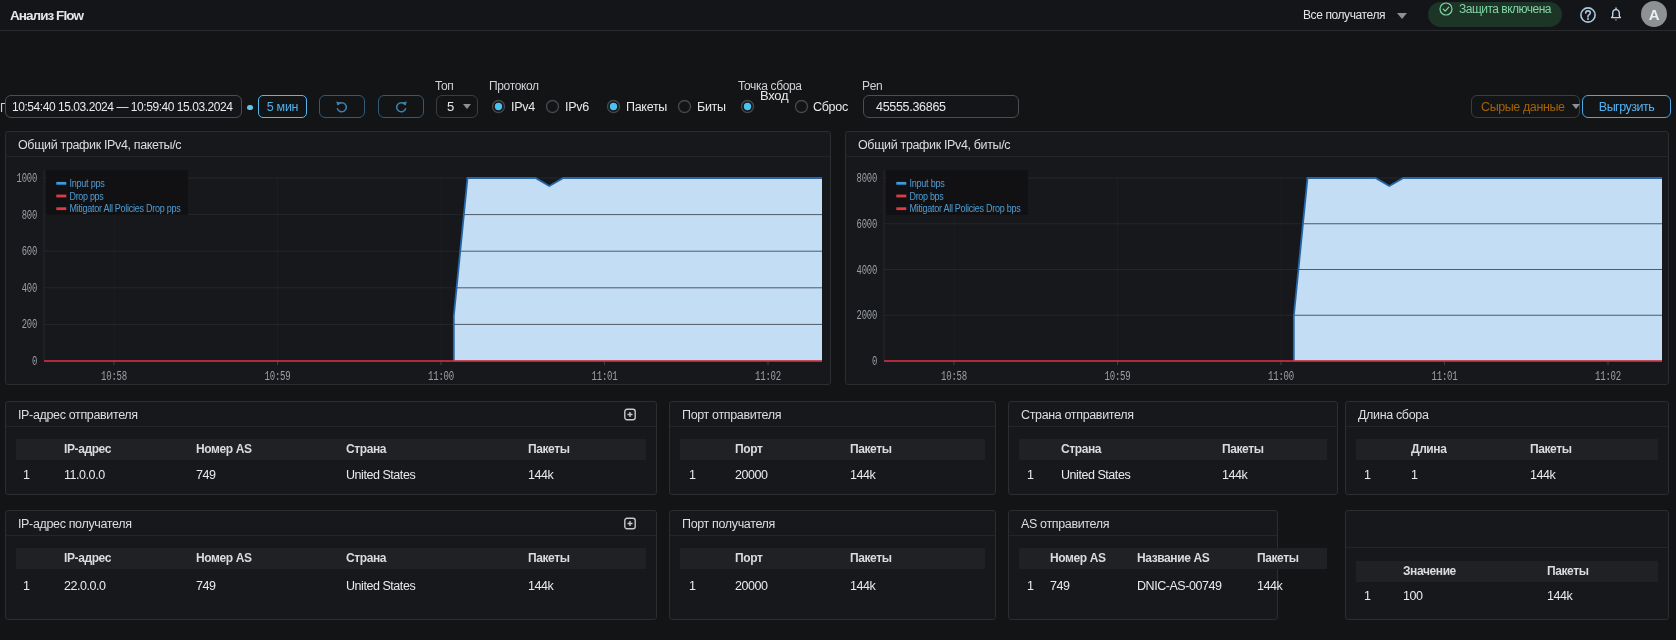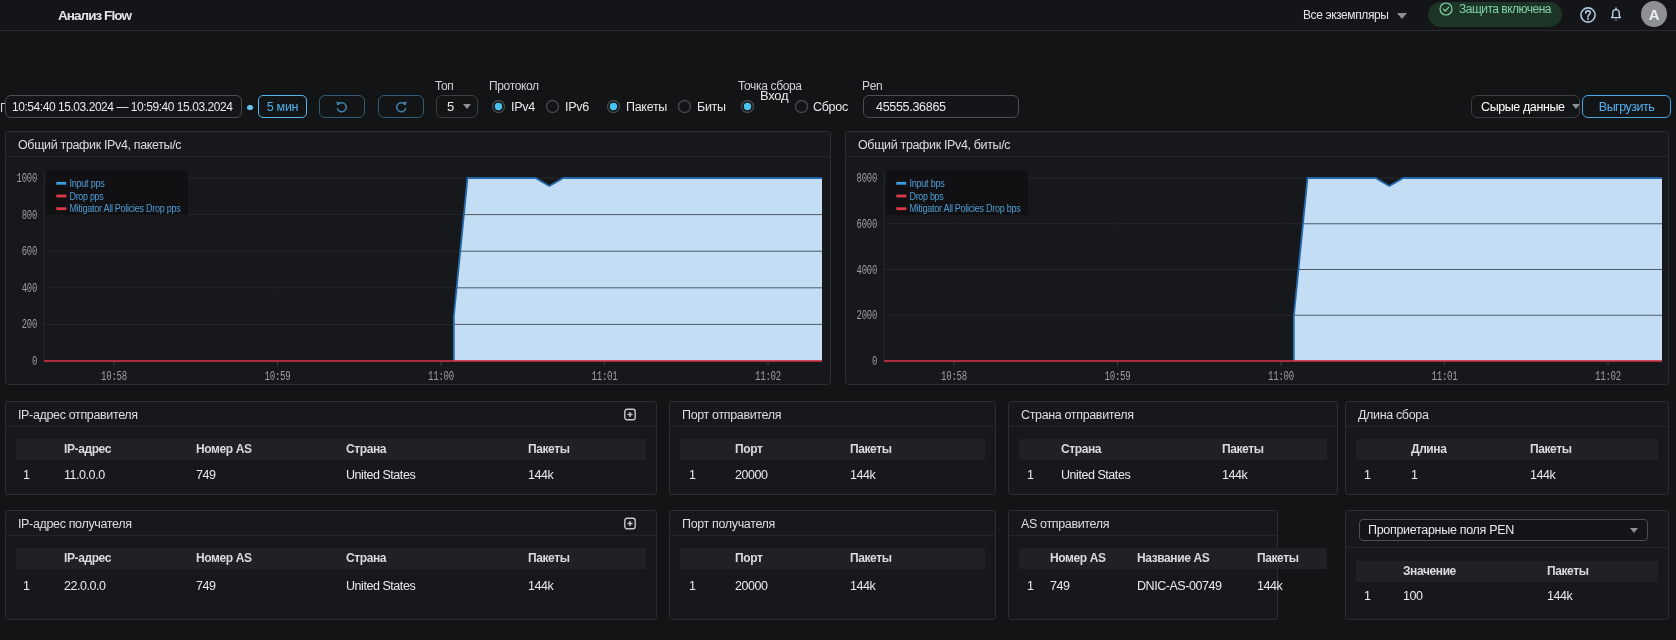--- a/index.html
+++ b/index.html
@@ -4,21 +4,21 @@
 <style>
   * { margin:0; padding:0; box-sizing:border-box; }
   html,body { width:1676px; height:640px; background:#131416; overflow:hidden;
     font-family:"Liberation Sans", sans-serif; color:#e6e8ea; letter-spacing:-0.3px; }
   .abs { position:absolute; }
   #page { position:relative; width:1676px; height:640px; }
 
   
   #hdr { position:absolute; left:0; top:0; width:1676px; height:31px;
          background:#141518; border-bottom:1px solid #2a2b2e; }
-  #hdr h1 { position:absolute; left:10px; top:8px; font-size:13.5px; font-weight:700; color:#e3e6ea; letter-spacing:-0.95px;margin-left:48px; }
+  #hdr h1 { position:absolute; left:10px; top:8px; font-size:13.5px; font-weight:700; color:#e3e6ea; letter-spacing:-0.95px; }
   #inst { font-size:12px; letter-spacing:-0.4px; color:#e2e5e8; }
   .caret { display:inline-block; width:0; height:0; border-left:5px solid transparent;
            border-right:5px solid transparent; border-top:6px solid #8d9095; }
   #pill { position:absolute; left:1428px; top:2px; width:134px; height:25px; border-radius:13px;
           background:#1d3527; color:#82d3a6; font-size:12px; letter-spacing:-0.5px; display:flex; align-items:flex-start;
           justify-content:center; gap:6px; }
   #avatar { position:absolute; left:1641px; top:1px; width:26px; height:26px; border-radius:50%;
             background:#8f9092; color:#e8f0f7; font-size:15px; font-weight:700; display:flex;
             align-items:center; justify-content:center; }
 
@@ -44,21 +44,21 @@
   .thead { position:absolute; background:#1f2124; }
   .tcell { position:absolute; font-size:12px; letter-spacing:-0.4px; font-weight:700; color:#d9dbde; white-space:nowrap; }
   .dcell { position:absolute; font-size:12.5px; letter-spacing:-0.45px; color:#e8eaec; white-space:nowrap; }
 </style>
 </head>
 <body>
 <div id="page">
 
   <div id="hdr">
     <h1>Анализ Flow</h1>
-    <span id="inst" style="position:absolute; left:1303px; top:8px;">Все экземпляры</span>
+    <span id="inst" style="position:absolute; left:1303px; top:8px;">Все получателя</span>
     <span class="caret" style="position:absolute; left:1397px; top:13px;"></span>
     <div id="pill">
       <svg width="14" height="14" viewBox="0 0 14 14" fill="none" stroke="#82d3a6" stroke-width="1.2">
         <circle cx="7" cy="7" r="6"></circle>
           <path d="M4.2 7.2 L6.2 9.2 L9.8 5.2" stroke-linecap="round" stroke-linejoin="round"></path>
       </svg>
       Защита включена
     </div>
     <svg class="abs" style="left:1580px; top:7px;" width="16" height="16" viewBox="0 0 16 16" fill="none">
       <circle cx="8" cy="8" r="7.1" stroke="#aec8de" stroke-width="1.6"></circle>
@@ -92,21 +92,21 @@
       </svg>
     </div>
     <span class="flabel" style="left:435px;">Топ</span>
     <div class="ctl" style="left:436px; width:42px; border:1px solid #3b3d41; padding-left:10px;">5
       <span class="caret" style="margin-left:9px; border-left-width:4.5px; border-right-width:4.5px; border-top-width:5.5px;"></span>
     </div>
     <span class="flabel" style="left:489px;">Протокол</span>
     <span class="flabel" style="left:738px;">Точка сбора</span>
     <span class="flabel" style="left:862px;">Pen</span>
     <div class="ctl inp" style="left:863px; width:156px; padding-left:12px; font-size:12.5px; letter-spacing:-0.3px;">45555.36865</div>
-    <div class="ctl" style="left:1471px; width:109px; border:1px solid #3b3d41; padding-left:9px; font-size:12.5px; letter-spacing:-0.4px; color:#ffffff;">Сырые данные
+    <div class="ctl" style="left:1471px; width:109px; border:1px solid #3b3d41; padding-left:9px; font-size:12.5px; letter-spacing:-0.4px; color:#a16207;">Сырые данные
       <span class="caret" style="margin-left:7px; border-left-width:4.5px; border-right-width:4.5px; border-top-width:5.5px;"></span>
     </div>
     <div class="ctl" style="left:1582px; width:89px; border:1.5px solid #4ba7e4; color:#55b2ef; justify-content:center; font-size:12.5px; letter-spacing:-0.5px;">Выгрузить</div>
   </div>
 
   <div id="radios">
       <svg class="abs" style="left:491px; top:98.5px;" width="15" height="15" viewBox="0 0 15 15">
         <circle cx="7.5" cy="7.5" r="6" fill="none" stroke="#44474c" stroke-width="1.4"></circle>
         <circle cx="7.5" cy="7.5" r="3.7" fill="#48c3f2"></circle>
       </svg>
@@ -330,21 +330,20 @@
         <div class="thead" style="left:10px; top:37px; width:308px; height:21px;"></div>
         <div class="tcell" style="left:41px; top:40px;">Номер AS</div>
         <div class="tcell" style="left:128px; top:40px;">Название AS</div>
         <div class="tcell" style="left:248px; top:40px;">Пакеты</div>
         <div class="dcell" style="left:18px; top:68px;">1</div>
         <div class="dcell" style="left:41px; top:68px;">749</div>
         <div class="dcell" style="left:128px; top:68px;">DNIC-AS-00749</div>
         <div class="dcell" style="left:248px; top:68px;">144k</div>
       </div>
       <div class="panel" style="left:1345px; top:510px; width:324px; height:110px;">
-        <div class="ctl inp" style="position:absolute; left:13px; top:8px; width:289px; height:22px; padding-left:8px; font-size:12.5px; letter-spacing:-0.3px; border-radius:4px;">Проприетарные поля PEN<span class="caret" style="position:absolute; right:9px; top:8px; border-left-width:4.5px; border-right-width:4.5px; border-top-width:5.5px;"></span></div>
         <div class="pdiv" style="top:36px;"></div>
         <div class="thead" style="left:10px; top:50px; width:302px; height:21px;"></div>
         <div class="tcell" style="left:57px; top:53px;">Значение</div>
         <div class="tcell" style="left:201px; top:53px;">Пакеты</div>
         <div class="dcell" style="left:18px; top:78px;">1</div>
         <div class="dcell" style="left:57px; top:78px;">100</div>
         <div class="dcell" style="left:201px; top:78px;">144k</div>
       </div>
     </div>
 

